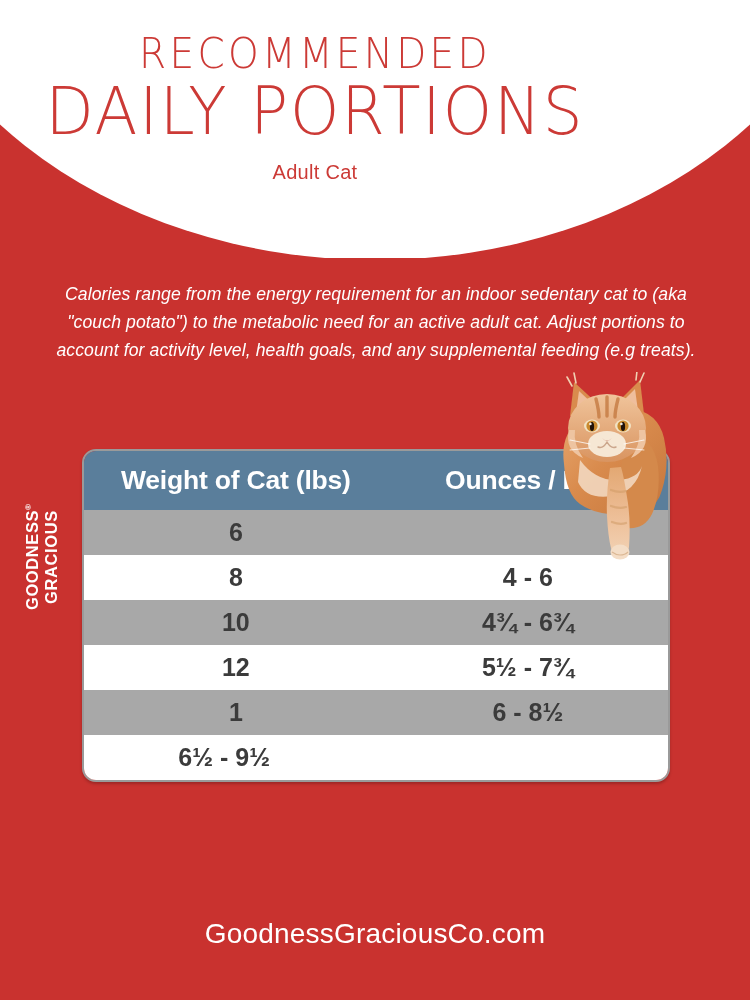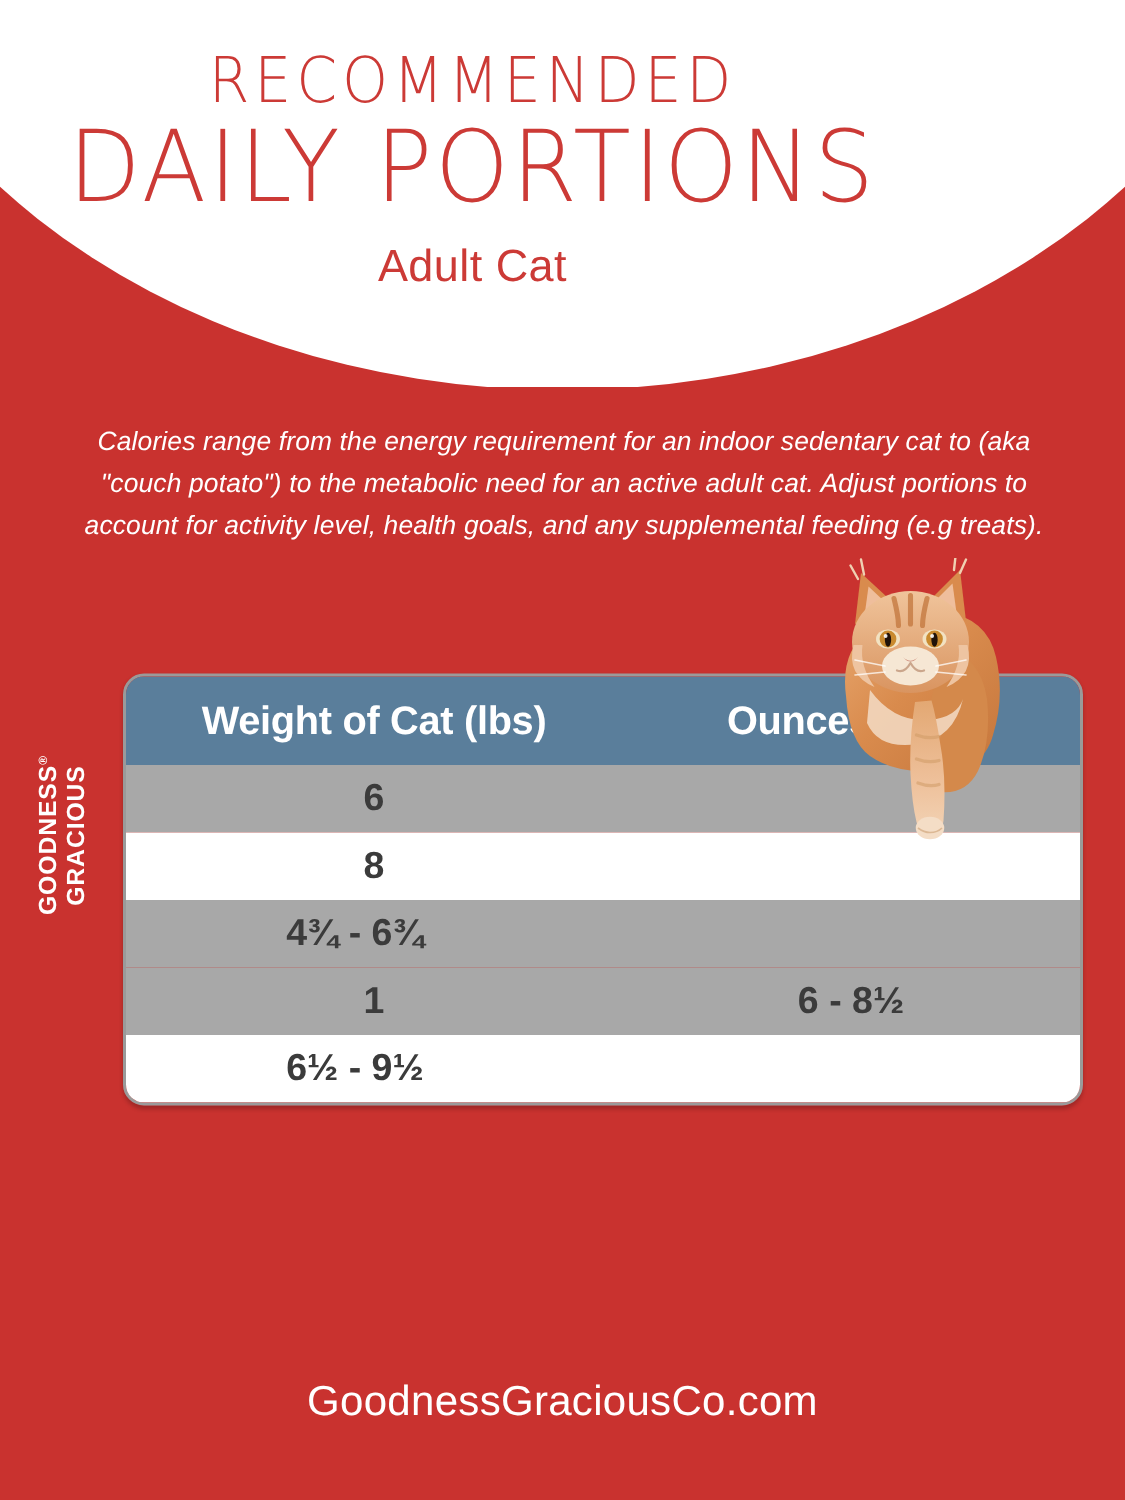--- a/index.html
+++ b/index.html
@@ -62,21 +62,21 @@
     font-weight: 300;
     letter-spacing: 2px;
     line-height: 1.02;
     transform: scaleX(0.95);
   }
   #subtitle {
     margin: 0;
     padding-top: 16px;
     color: #cc3a36;
     font-family: "Liberation Sans", sans-serif;
-    font-size: 30px;
+    font-size: 20px;
     font-weight: 400;
     letter-spacing: 0.3px;
   }
 
   
   #intro-paragraph {
     position: absolute;
     left: 52px;
     top: 280px;
     width: 648px;
@@ -99,21 +99,21 @@
     height: 190px;
     z-index: 6;
     pointer-events: none;
   }
 
   
   #portion-table {
     position: absolute;
     left: 82px;
     top: 449px;
-    width: 640px;
+    width: 588px;
     z-index: 4;
     border-radius: 14px;
     border: 2px solid #9a9a9a;
     overflow: hidden;
     box-sizing: border-box;
     box-shadow: 0 2px 3px rgba(0,0,0,0.22);
   }
   .trow {
     display: flex;
     height: 45px;
@@ -212,23 +212,29 @@
   <div class="trow" id="table-header-row">
     <div class="cell cell-weight">Weight of Cat (lbs)</div>
     <div class="cell cell-ounces">Ounces / Day</div>
   </div>
 
   <div class="trow odd">
     <div class="cell cell-weight">6</div>
   </div>
   <div class="trow even">
     <div class="cell cell-weight">8</div>
+    <div class="cell cell-ounces">4 - 6</div>
   </div>
   <div class="trow odd">
+    <div class="cell cell-weight">10</div>
     <div class="cell cell-ounces">4¾ - 6¾</div>
+  </div>
+  <div class="trow even">
+    <div class="cell cell-weight">12</div>
+    <div class="cell cell-ounces">5½ - 7¾</div>
   </div>
   <div class="trow odd">
     <div class="cell cell-weight">1</div>
     <div class="cell cell-ounces">6 - 8½</div>
   </div>
   <div class="trow even">
     <div class="cell cell-ounces">6½ - 9½</div>
   </div>
 </div>
 

